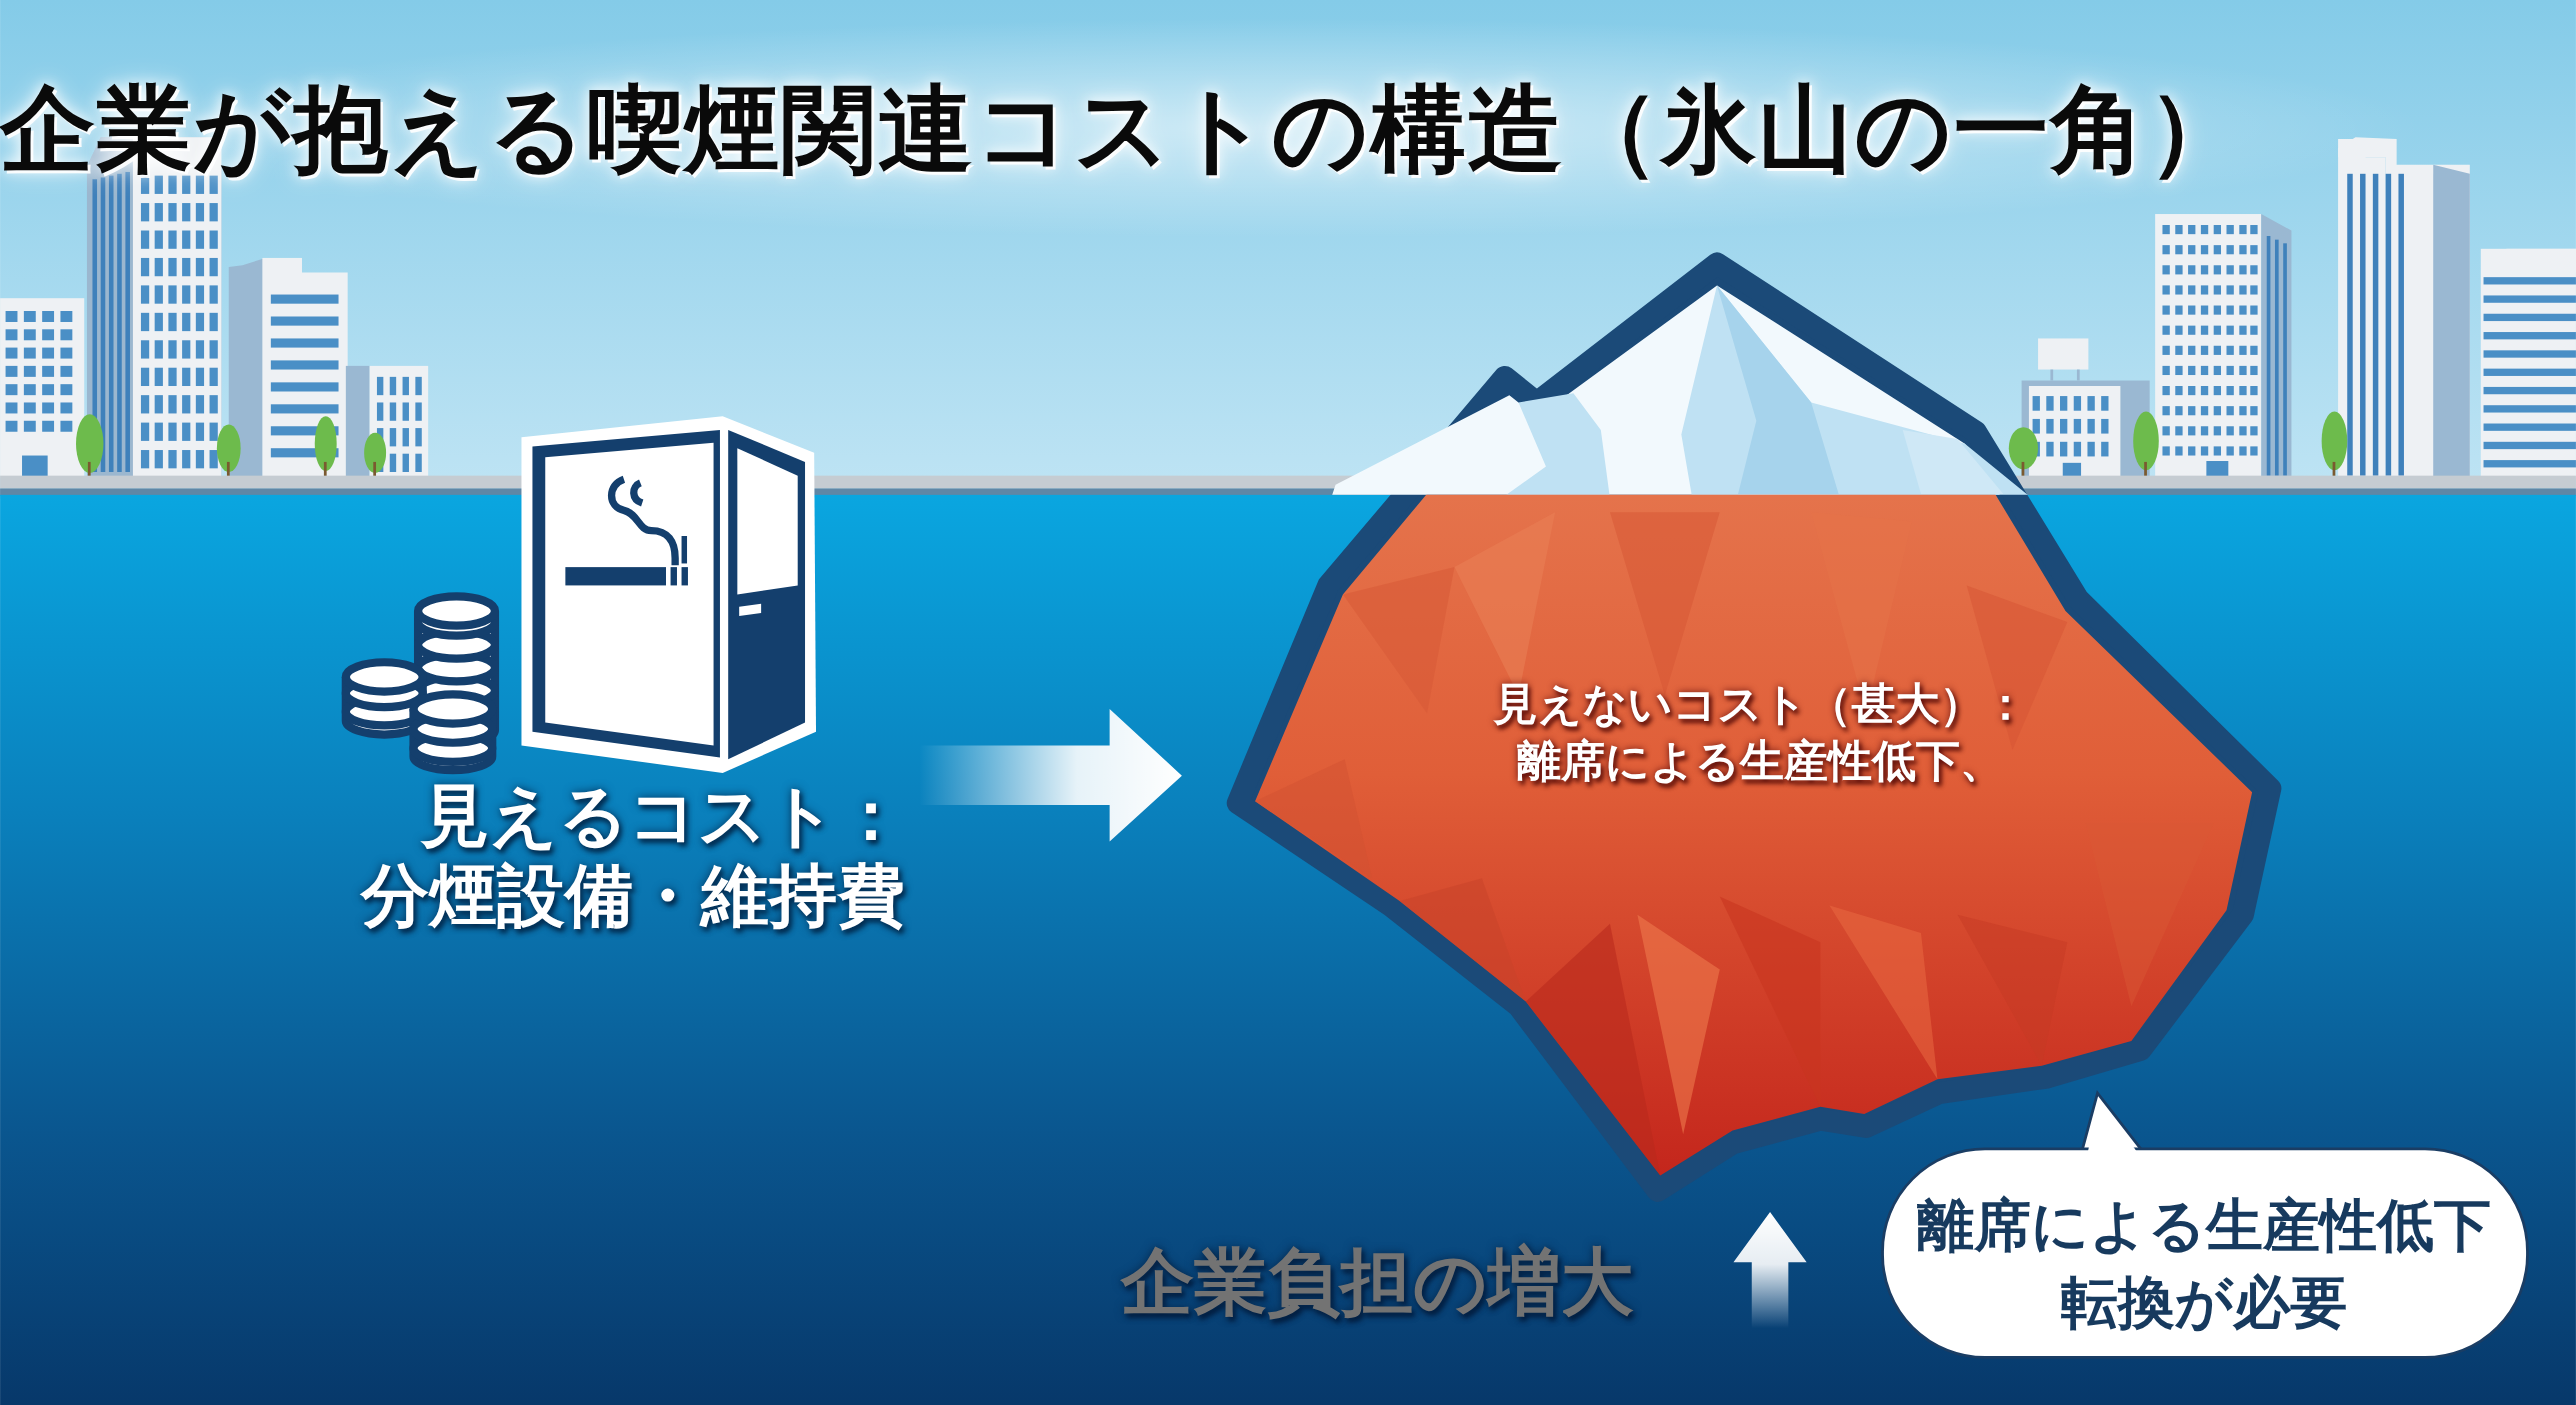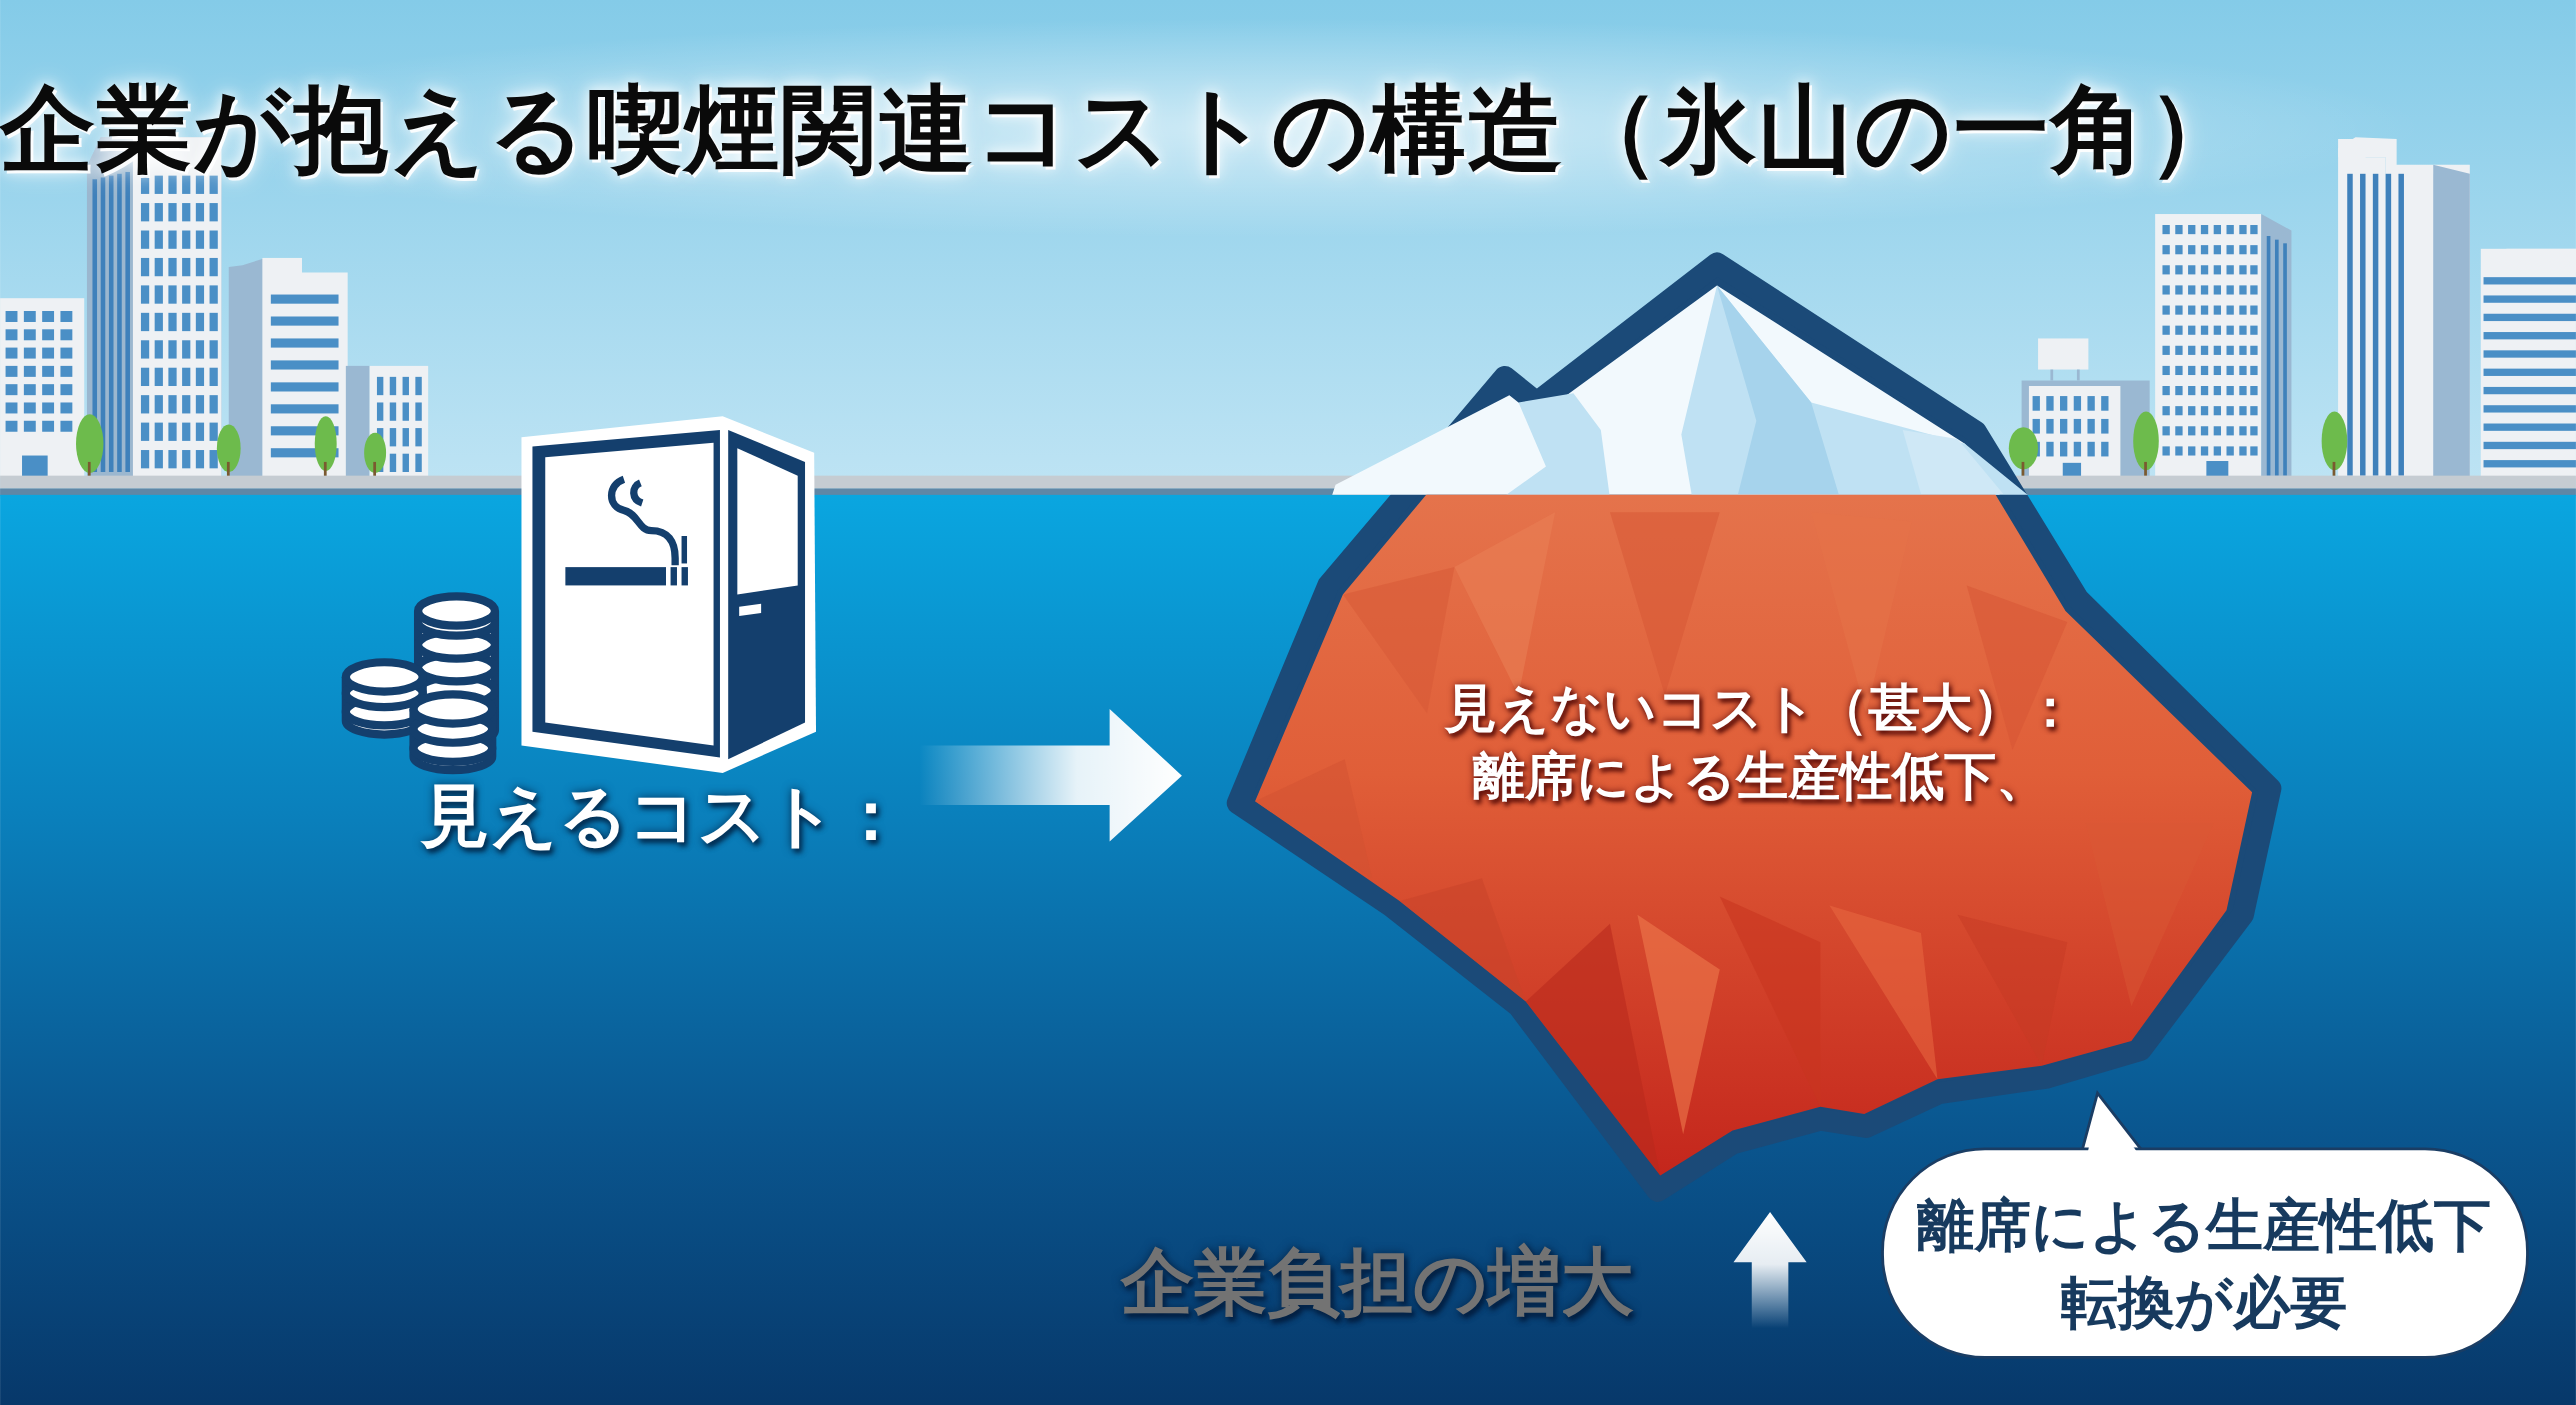--- a/index.html
+++ b/index.html
@@ -11,21 +11,21 @@
     font-size:95px; color:#0a0a0a; letter-spacing:1.8px;
     text-shadow: 0 0 12.8px rgba(255,255,255,0.95), 0 0 25.6px rgba(255,255,255,0.8), 2.7px 2.7px 0 rgba(255,255,255,0.9);
   }
   .visible-label {
     left:338px; width:567px; top:776px; text-align:right;
     font-size:68px; color:#ffffff; line-height:1.18;
     text-shadow: 0 0 9.1px #05355e, 2.7px 3.7px 5.5px rgba(0,30,60,0.9);
   }
   .hidden-label {
     left:1317px; width:887px; top:675px; text-align:center;
-    font-size:52px; color:#ffffff; line-height:1.3;
+    font-size:44px; color:#ffffff; line-height:1.3;
     text-shadow: 0 0 7.3px #6a1410, 2.7px 3.7px 4.6px rgba(80,10,5,0.9);
   }
   .burden-label {
     left:1121px; top:1240px; font-size:73px; color:#737373;
     text-shadow: 0 0 9.1px #062a50, 2.7px 3.7px 5.5px rgba(0,20,50,0.9);
   }
   .bubble-text {
     left:1884px; width:640px; top:1187px; text-align:center;
     font-size:57px; color:#173a5e; line-height:1.35;
   }
@@ -493,20 +493,21 @@
     <polygon points="2293,1195 2345,1262 2275,1262" fill="#ffffff" stroke="#1a3d64" stroke-width="3"></polygon>
     <rect x="2058" y="1256" width="705" height="228" rx="112" ry="112" fill="#ffffff" stroke="#1a3d64" stroke-width="3"></rect>
     <polygon points="2294,1200 2338,1262 2282,1262" fill="#ffffff"></polygon>
   </g>
 </svg>
 
 <div class="txt title">企業が抱える喫煙関連コストの構造（氷山の一角）</div>
 
 <div class="txt visible-label">
   <span class="block">見えるコスト：</span>
+  <span class="block">分煙設備・維持費</span>
 </div>
 
 <div class="txt hidden-label">
   <span class="block">見えないコスト（甚大）：</span>
   <span class="block">離席による生産性低下、</span>
 </div>
 
 <div class="txt burden-label">企業負担の増大</div>
 
 <div class="txt bubble-text">

